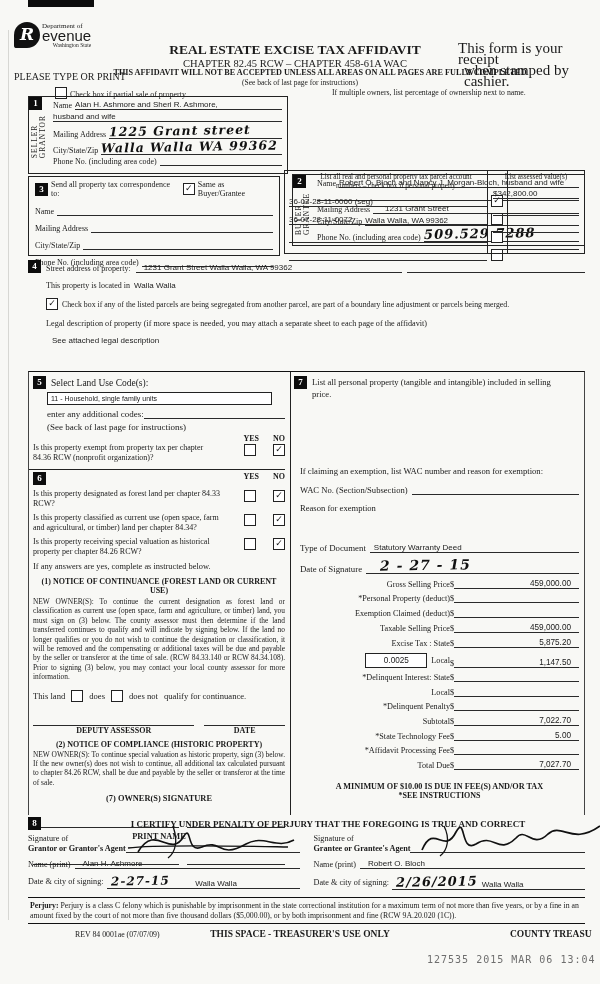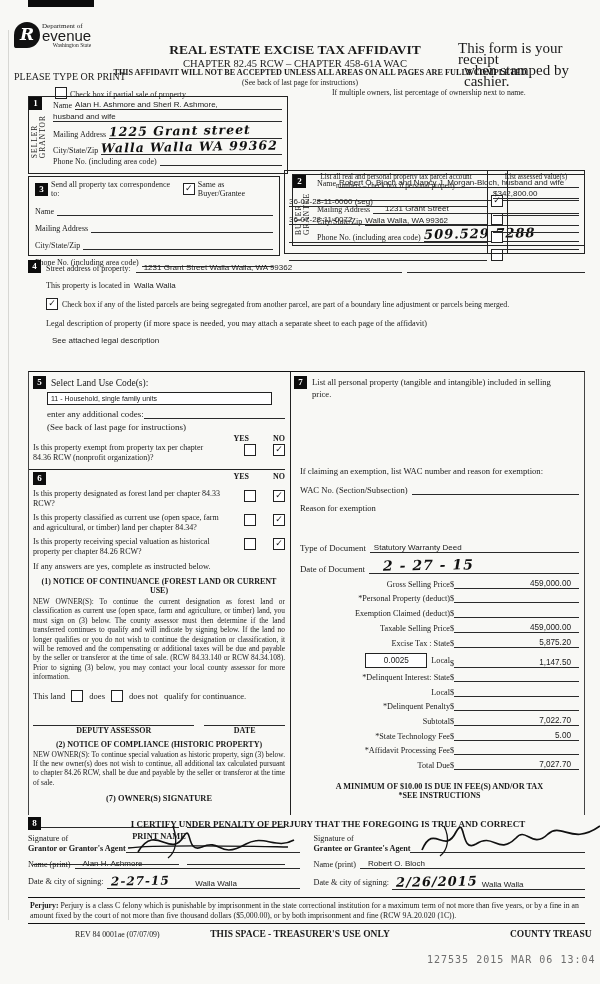--- a/index.html
+++ b/index.html
@@ -21,21 +21,21 @@
         display:inline-block;line-height:8px;}
   .box{border:1.3px solid #222;box-sizing:border-box;background:transparent;}
   .party{position:relative;padding:3px 5px 2px 24px;}
   .party .badge{position:absolute;left:0;top:0;}
   .party .side{position:absolute;left:2px;top:18px;display:flex;gap:0px;}
   .lbl{white-space:nowrap;margin-right:3px;}
   .val{font-family:"Liberation Sans",sans-serif;color:#222;}
   .cols{display:flex;border-top:1.5px solid #111;border-left:1px solid #444;border-right:1px solid #444;}
   .col-l{width:262px;border-right:1.2px solid #222;box-sizing:border-box;padding:4px 5px 6px 4px;}
   .col-r{flex:1;box-sizing:border-box;padding:4px 5px 6px 9px;}
-  .yn{display:flex;gap:24px;justify-content:flex-end;font-weight:bold;width:62px;flex:none;}
+  .yn{display:flex;gap:14px;justify-content:flex-end;font-weight:bold;width:62px;flex:none;}
   .qrow{display:flex;align-items:flex-start;margin-top:4px;}
   .qtxt{flex:1;line-height:10px;padding-right:6px;}
   .qboxes{width:56px;display:flex;gap:17px;justify-content:flex-end;flex:none;padding-top:1px;}
   .para{font-size:7.4px;line-height:9.4px;text-align:justify;}
   .amt{display:flex;align-items:flex-end;margin-top:5.2px;font-size:8.2px;}
   .amt-lc{width:150px;display:flex;justify-content:flex-end;align-items:center;gap:4px;flex:none;}
   .amt-line{flex:1;border-bottom:1px solid #2a2a2a;text-align:right;padding-right:8px;}
   .amt-val{font-family:"Liberation Sans",sans-serif;font-size:8.2px;}
   .rate{border:1.3px solid #222;width:60px;text-align:center;font-family:"Liberation Sans",sans-serif;
         padding:2px 0;background:#fff;}
@@ -316,21 +316,21 @@
         <span style="font-size:8.6px;">WAC No. (Section/Subsection)</span>
         <span class="fl" style="margin-left:4px;"></span>
       </div>
       <div style="margin-top:8px;font-size:8.6px;">Reason for exemption</div>
 
       <div class="row" style="margin-top:30px;">
         <span style="font-size:8.8px;">Type of Document</span>
         <span class="fl val" style="margin-left:4px;padding-left:4px;">Statutory Warranty Deed</span>
       </div>
       <div class="row" style="margin-top:4px;">
-        <span style="font-size:8.8px;">Date of Document</span>
+        <span style="font-size:8.8px;">Date of Signature</span>
         <span class="fl" style="margin-left:4px;min-height:15px;"><i class="hand" style="font-size:14px;margin-left:14px;">2 - 27 - 15</i></span>
       </div>
 
       <div class="amt">
           <span class="amt-lc">
             <span>Gross Selling Price</span>
           </span>
           <span>$</span>
           <span class="amt-line"><span class="amt-val">459,000.00</span></span>
         </div>

